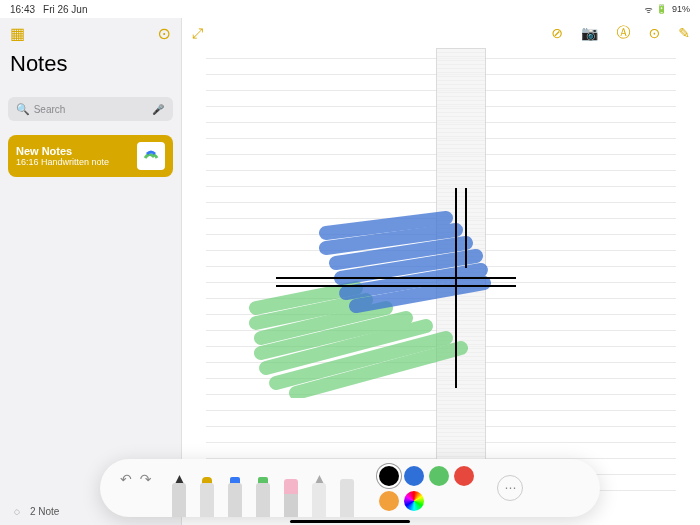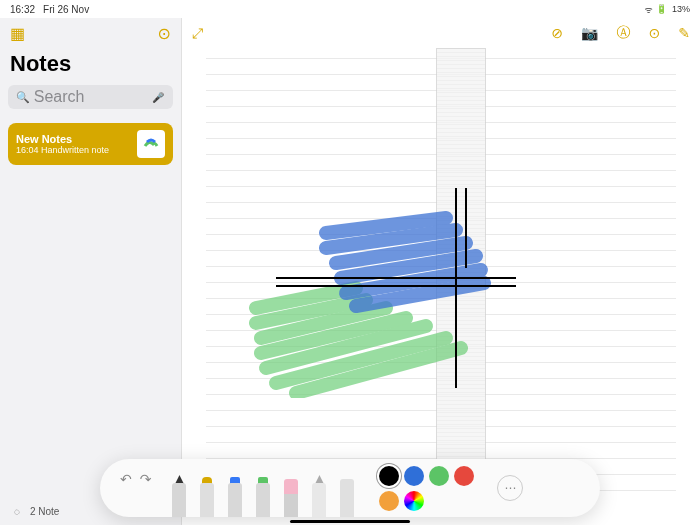--- a/index.html
+++ b/index.html
@@ -5,24 +5,24 @@
 *{margin:0;padding:0;box-sizing:border-box;font-family:-apple-system,BlinkMacSystemFont,sans-serif}
 body{width:700px;height:525px;background:#fff;overflow:hidden;position:relative}
 .statusbar{position:absolute;top:0;left:0;right:0;height:18px;display:flex;align-items:center;padding:0 10px;font-size:10px;color:#333;z-index:10}
 .statusbar .time{margin-right:8px}
 .statusbar .date{font-weight:400}
 .statusbar .spacer{flex:1}
 .statusbar .status-ico{margin-left:4px;font-size:9px}
 .sidebar{position:absolute;left:0;top:18px;width:182px;bottom:0;background:#f2f2f4;border-right:1px solid #e0e0e0}
 .sidebar-top{display:flex;justify-content:space-between;align-items:center;padding:6px 10px}
 .ib{color:#d6a800;font-size:16px}
-.sidebar-title{font-size:22px;font-weight:700;padding:2px 10px 8px}
+.sidebar-title{font-size:22px;font-weight:400;padding:2px 10px 20px}
 .search{margin:0 8px;height:24px;background:#e3e3e6;border-radius:6px;display:flex;align-items:center;padding:0 8px;color:#8a8a8e}
 .search .mag{font-size:11px;margin-right:4px}
-.search .txt{font-size:16px;flex:1}
+.search .txt{font-size:10px;flex:1}
 .search .mic{font-size:10px}
 .note-item{margin:14px 8px;height:42px;background:#d6a800;border-radius:8px;display:flex;align-items:center;padding:6px 8px;color:#fff}
 .note-item .nt{flex:1}
 .note-item .nt .t1{font-size:11px;font-weight:600}
 .note-item .nt .t2{font-size:9px;opacity:.95}
 .note-item .thumb{width:28px;height:28px;background:#fff;border-radius:4px;display:flex;align-items:center;justify-content:center}
 .note-item .thumb svg{width:20px;height:20px}
 .sidebar-foot{position:absolute;bottom:8px;left:0;right:0;display:flex;align-items:center;padding:0 14px;color:#555;font-size:10px}
 .sidebar-foot .spin{margin-right:10px;font-size:10px}
 .canvas-area{position:absolute;left:182px;right:0;top:18px;bottom:0;background:#fff}
@@ -56,43 +56,43 @@
 .colors{display:flex;flex-wrap:wrap;width:110px;gap:5px;align-content:center;height:100%;margin-left:8px}
 .color{width:20px;height:20px;border-radius:50%;cursor:pointer}
 .color.sel{box-shadow:0 0 0 2px #fff,0 0 0 3px #999}
 .more{width:26px;height:26px;border-radius:50%;border:1px solid #ccc;display:flex;align-items:center;justify-content:center;color:#888;font-size:12px;margin:0 0 16px 8px;cursor:pointer}
 .homebar{position:absolute;bottom:2px;left:50%;transform:translateX(-50%);width:120px;height:3px;background:#000;border-radius:2px}
 </style>
 </head>
 <body>
 
 <div class="statusbar">
-  <span class="time">16:32</span>
-  <span class="date">Fri 26 Nov</span>
+  <span class="time">16:43</span>
+  <span class="date">Fri 26 Jun</span>
   <span class="spacer"></span>
   <span class="status-ico">ᯤ</span>
   <span class="status-ico">🔋</span>
-  <span class="status-ico">13%</span>
+  <span class="status-ico">91%</span>
 </div>
 
 <div class="sidebar">
   <div class="sidebar-top">
     <span class="ib">▦</span>
     <span class="ib">⊙</span>
   </div>
   <div class="sidebar-title">Notes</div>
   <div class="search">
     <span class="mag">🔍</span>
     <span class="txt">Search</span>
     <span class="mic">🎤</span>
   </div>
   <div class="note-item">
     <div class="nt">
       <div class="t1">New Notes</div>
-      <div class="t2">16:04  Handwritten note</div>
+      <div class="t2">16:16  Handwritten note</div>
     </div>
     <div class="thumb">
       <svg viewBox="0 0 20 20">
           <path d="M4 12 Q8 6 12 10 Q14 8 16 12" stroke="#5cc466" stroke-width="3" fill="none"></path>
           <path d="M6 8 Q10 4 14 8" stroke="#3478f6" stroke-width="3" fill="none"></path>
         </svg>
     </div>
   </div>
   <div class="sidebar-foot">
     <span class="spin">◌</span>

